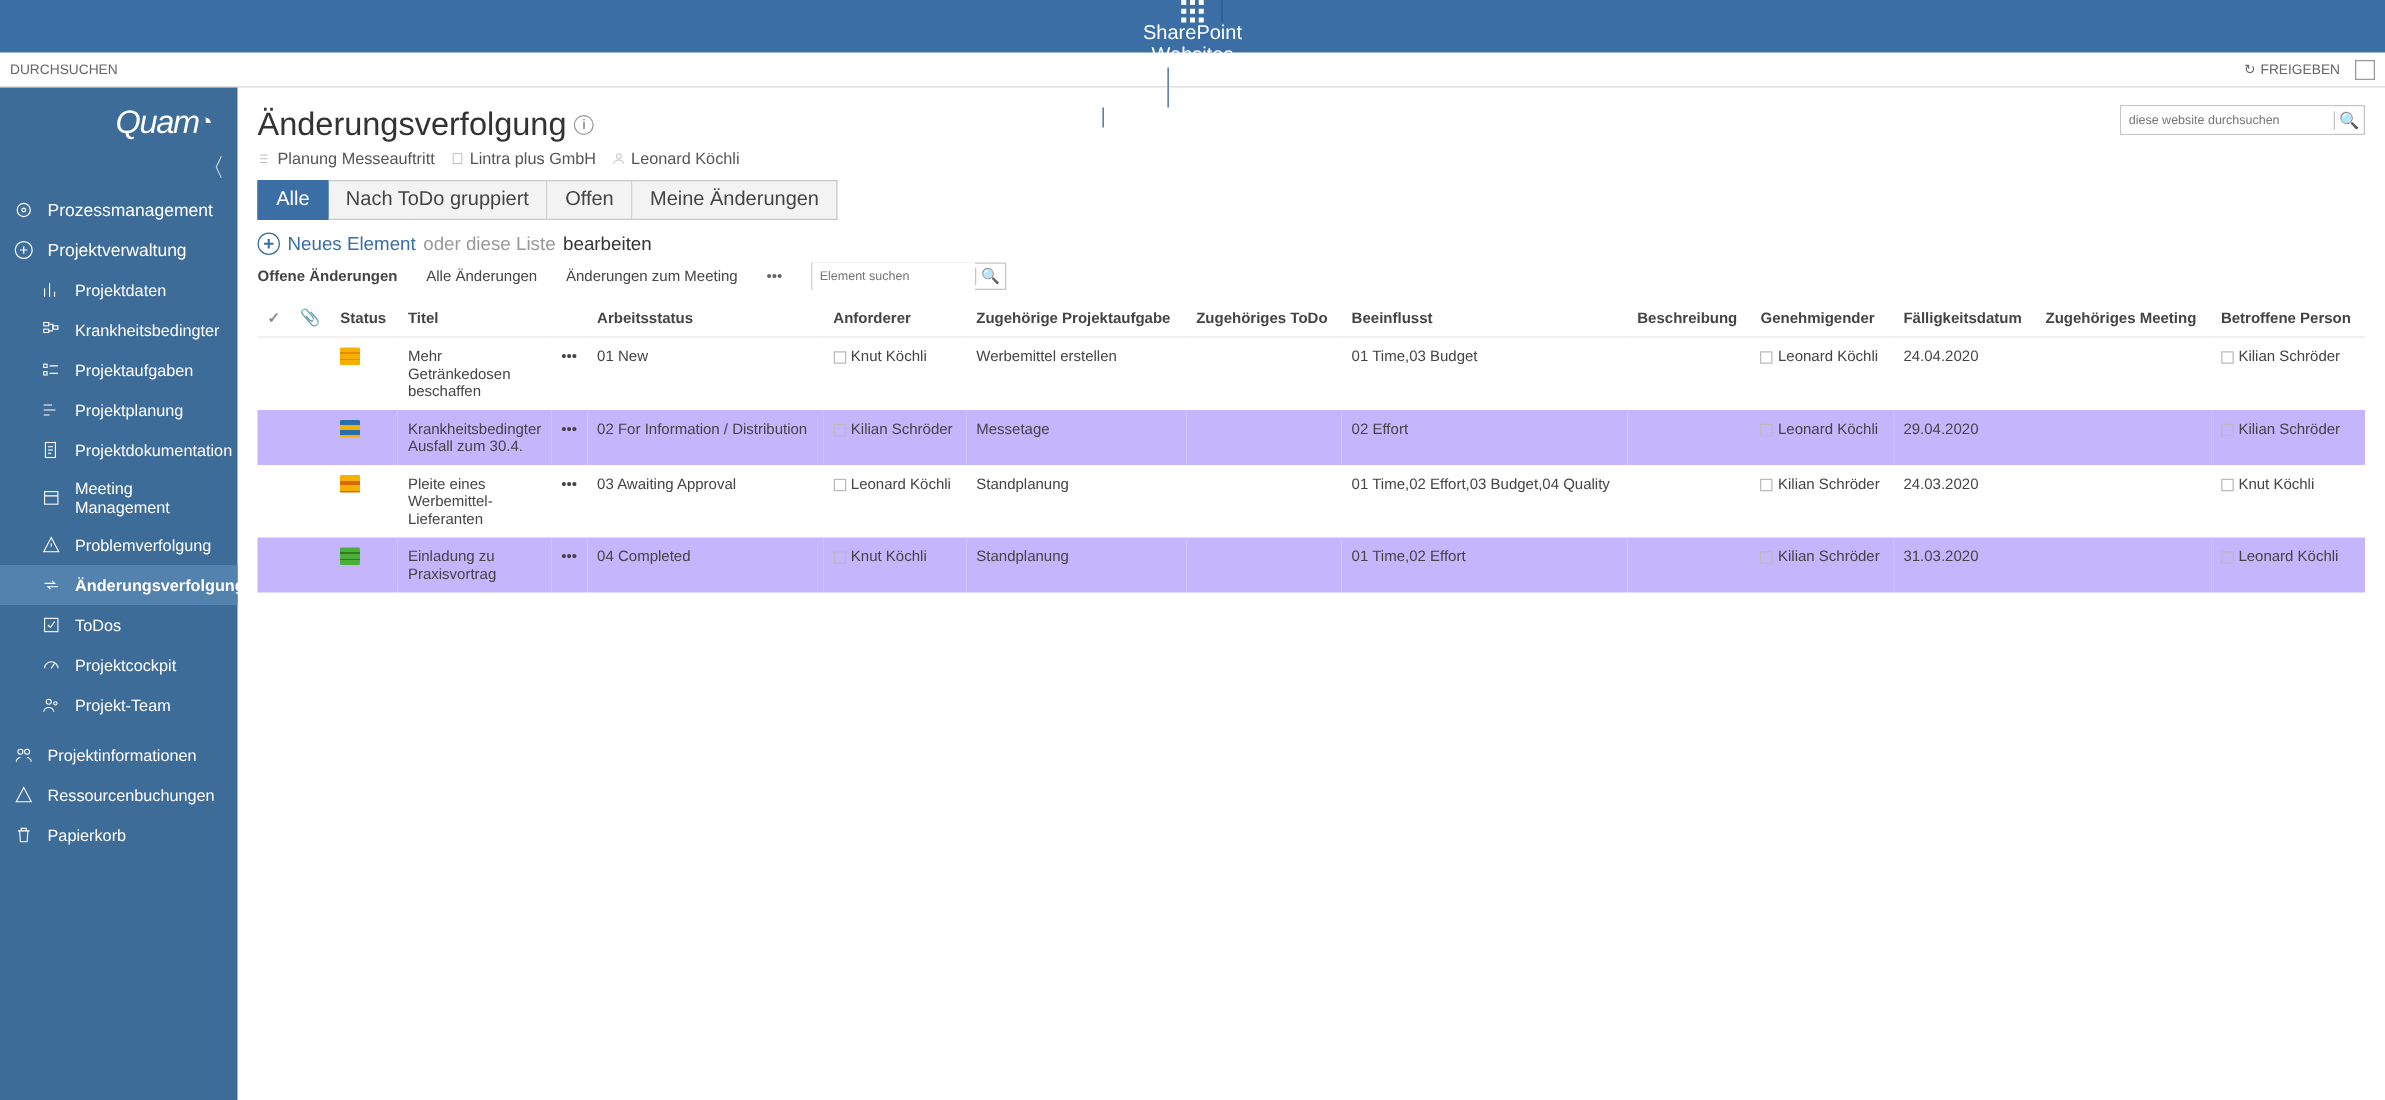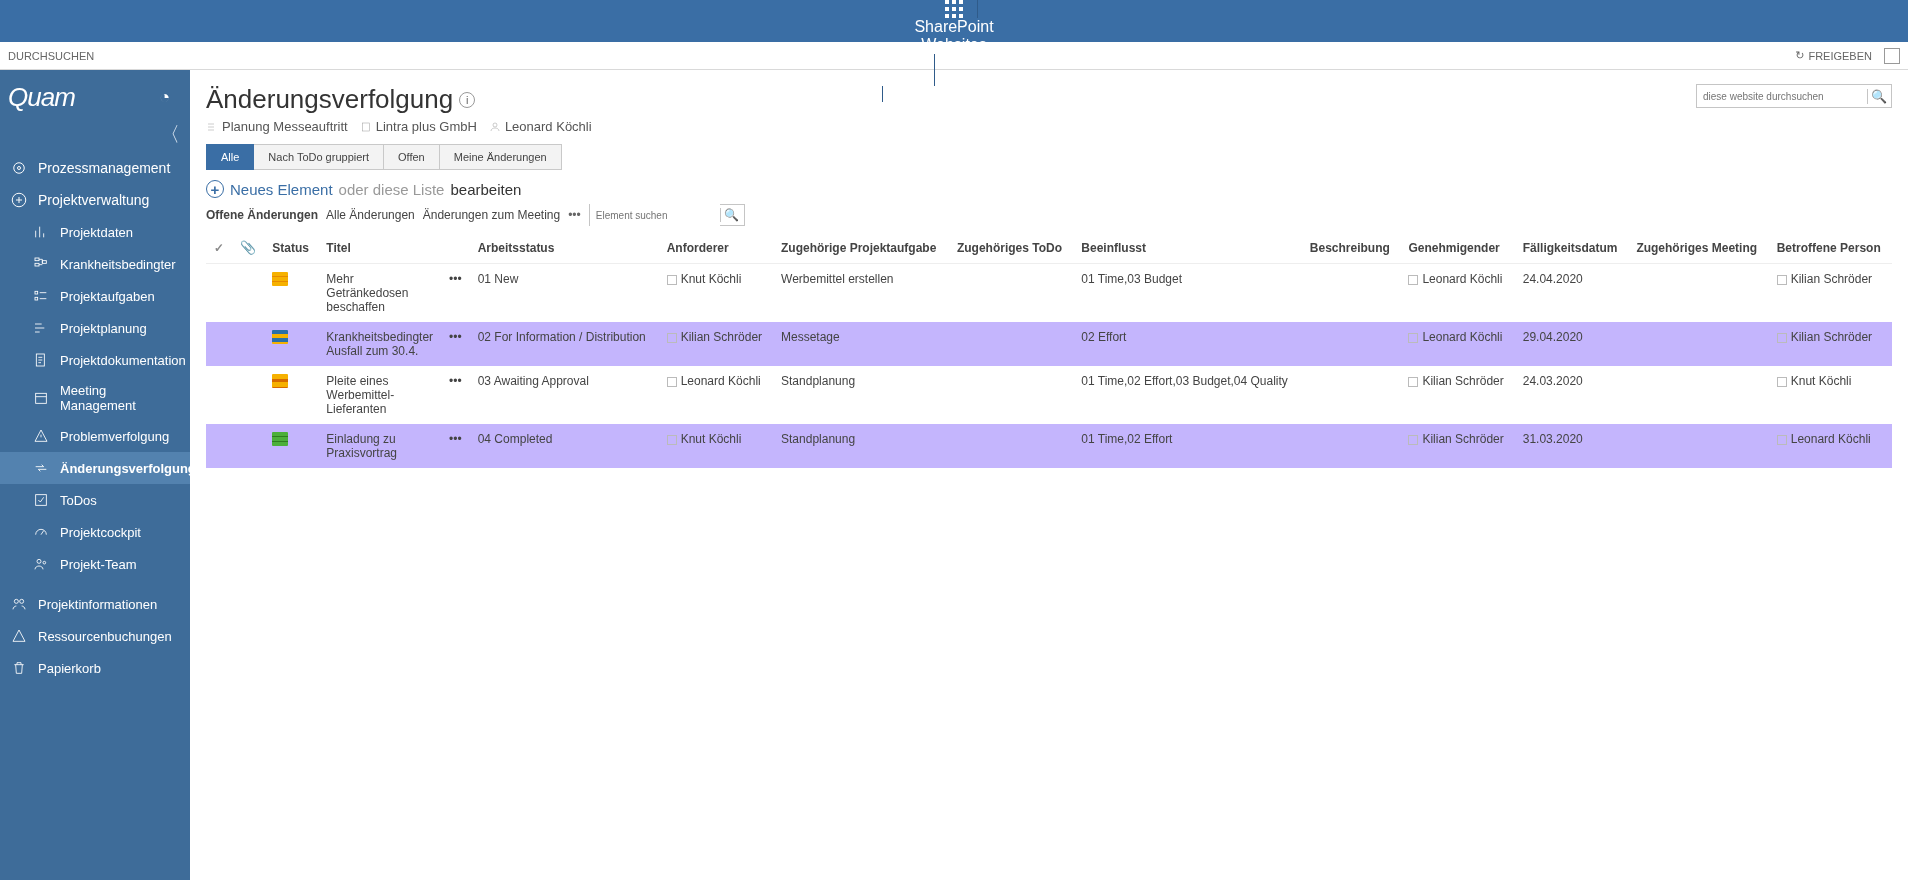--- a/index.html
+++ b/index.html
@@ -16,21 +16,21 @@
   .grid-icon span{ background:#fff;}
   .gear-icon, .help-icon, .caret-icon { color:#fff; font-size:14px;}
   
   .ribbon { height:28px; border-bottom:1px solid #d9d9d9; display:flex; align-items:center; padding:0 8px; font-size:11px; color:#666; justify-content:space-between;}
   .ribbon .right { display:flex; align-items:center; gap:12px;}
   .ribbon .share { display:flex; align-items:center; gap:4px; cursor:pointer; text-transform:uppercase;}
   .ribbon .focus { width:16px; height:16px; border:1px solid #999; position:relative; cursor:pointer;}
   
   .layout { display:flex; height:calc(100% - 70px); }
   .sidebar { width:190px; background:#3e6c99; color:#fff; display:flex; flex-direction:column; font-size:13px; flex-shrink:0;}
-  .sidebar .logo-wrap{ padding:12px 20px 8px 8px; display:flex; align-items:center; justify-content:space-between;}
+  .sidebar .logo-wrap{ padding:12px 20px 8px 8px; display:flex; align-items:center; justify-content:flex-end;}
   .sidebar .logo { font-size:26px; font-weight:300; font-style:italic; letter-spacing:-1px; color:#fff;}
   .sidebar .back-arrow { font-size:20px; cursor:pointer; color:#d5e2ef;}
   .side-item { display:flex; align-items:center; gap:10px; padding:7px 10px; cursor:pointer; font-size:13px;}
   .side-item.top { font-size:14px;}
   .side-sub { padding-left:32px;}
   .side-item.active { background:#5382af; font-weight:bold;}
   .side-icon { width:18px; height:18px; display:inline-flex; align-items:center; justify-content:center; flex-shrink:0;}
   .side-icon svg { stroke:#fff; fill:none; stroke-width:1.3;}
   
   .main { flex:1; padding:14px 0 0 0; overflow:auto; }
@@ -40,29 +40,29 @@
   .info-icon { width:16px; height:16px; border:1px solid #999; border-radius:50%; font-size:11px; display:inline-flex; align-items:center; justify-content:center; color:#666; cursor:pointer;}
   .crumbs { display:flex; gap:12px; margin:4px 0 10px 0; color:#666; font-size:13px;}
   .crumbs a { color:#555; text-decoration:none;}
   .crumbs .ci { display:flex; align-items:center; gap:4px;}
   .crumbs svg{ stroke:#999; fill:none;}
   .searchbox{ display:flex; align-items:center; border:1px solid #c5c5c5; height:24px;}
   .searchbox input{ border:none; outline:none; padding:0 6px; width:170px; height:22px; font-size:10px; color:#666;}
   .searchbox .mag{ width:24px; display:flex; align-items:center; justify-content:center; border-left:1px solid #c5c5c5; cursor:pointer;}
   
   .view-tabs{ display:flex; margin-bottom:10px;}
-  .view-tabs .tab{ padding:6px 14px; border:1px solid #c9c9c9; background:#f3f3f3; cursor:pointer; font-size:11px; color:#444;text-align:right;}
+  .view-tabs .tab{ padding:6px 14px; border:1px solid #c9c9c9; background:#f3f3f3; cursor:pointer; font-size:16px; color:#444;text-align:right;}
   .view-tabs .tab + .tab{ border-left:none;}
   .view-tabs .tab.active{ background:#3a6ea5; color:#fff; border-color:#3a6ea5;}
   
   .new-line{ display:flex; align-items:center; gap:6px; font-size:15px; margin:8px 0 4px 0;}
   .plus-circle{ width:18px; height:18px; border:1px solid #3a6ea5; border-radius:50%; display:inline-flex; align-items:center; justify-content:center; color:#3a6ea5; font-weight:bold; cursor:pointer;}
   .new-line .strong{ color:#3a6ea5; font-weight:400;}
   .new-line .muted{ color:#999;}
-  .subfilter-row{ display:flex; align-items:center; gap:8px; margin:6px 0 6px 0; font-size:12px;}
+  .subfilter-row{ display:flex; align-items:center; gap:23px; margin:6px 0 6px 0; font-size:12px;}
   .subfilter-row .sf{ color:#444; cursor:pointer;}
   .subfilter-row .sf.active{ font-weight:bold;}
   .subfilter-row .more{ cursor:pointer; color:#666;}
   
   table.list{ width:100%; border-collapse:collapse; font-size:12px; margin-top:4px;}
   table.list thead th{ text-align:left; font-weight:bold; color:#444; padding:8px 8px; border-bottom:1px solid #eee; white-space:nowrap;}
   table.list tbody td{ padding:8px 8px; vertical-align:top; color:#444;}
   table.list tbody tr.alt{ background:#c4b5fd;}
   .status-chip{ width:16px; height:14px; display:inline-block; border-radius:1px;}
   .chip-yellow{ background:repeating-linear-gradient(#f6b100,#f6b100 4px,#e68a00 4px,#e68a00 5px);}

